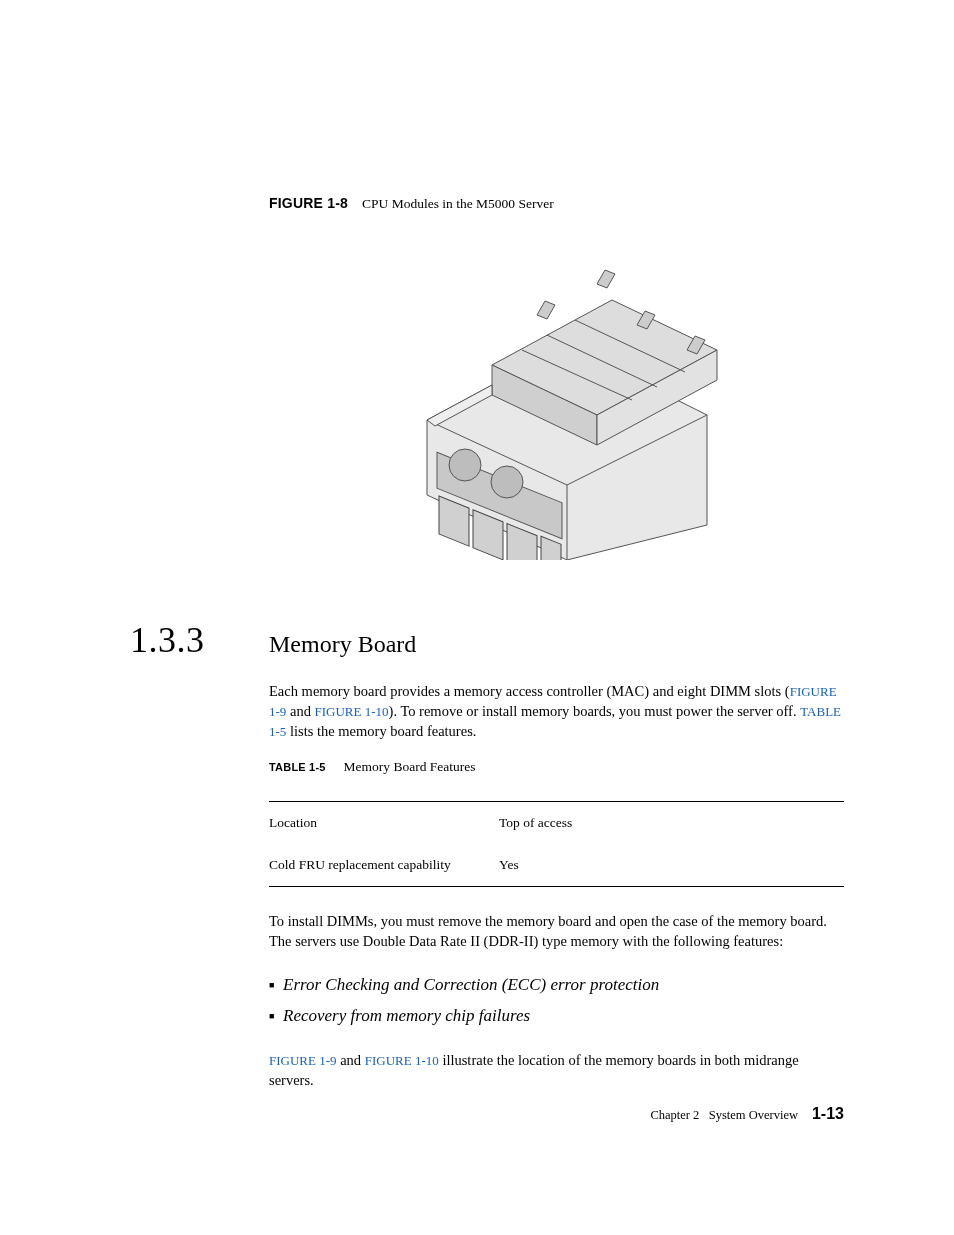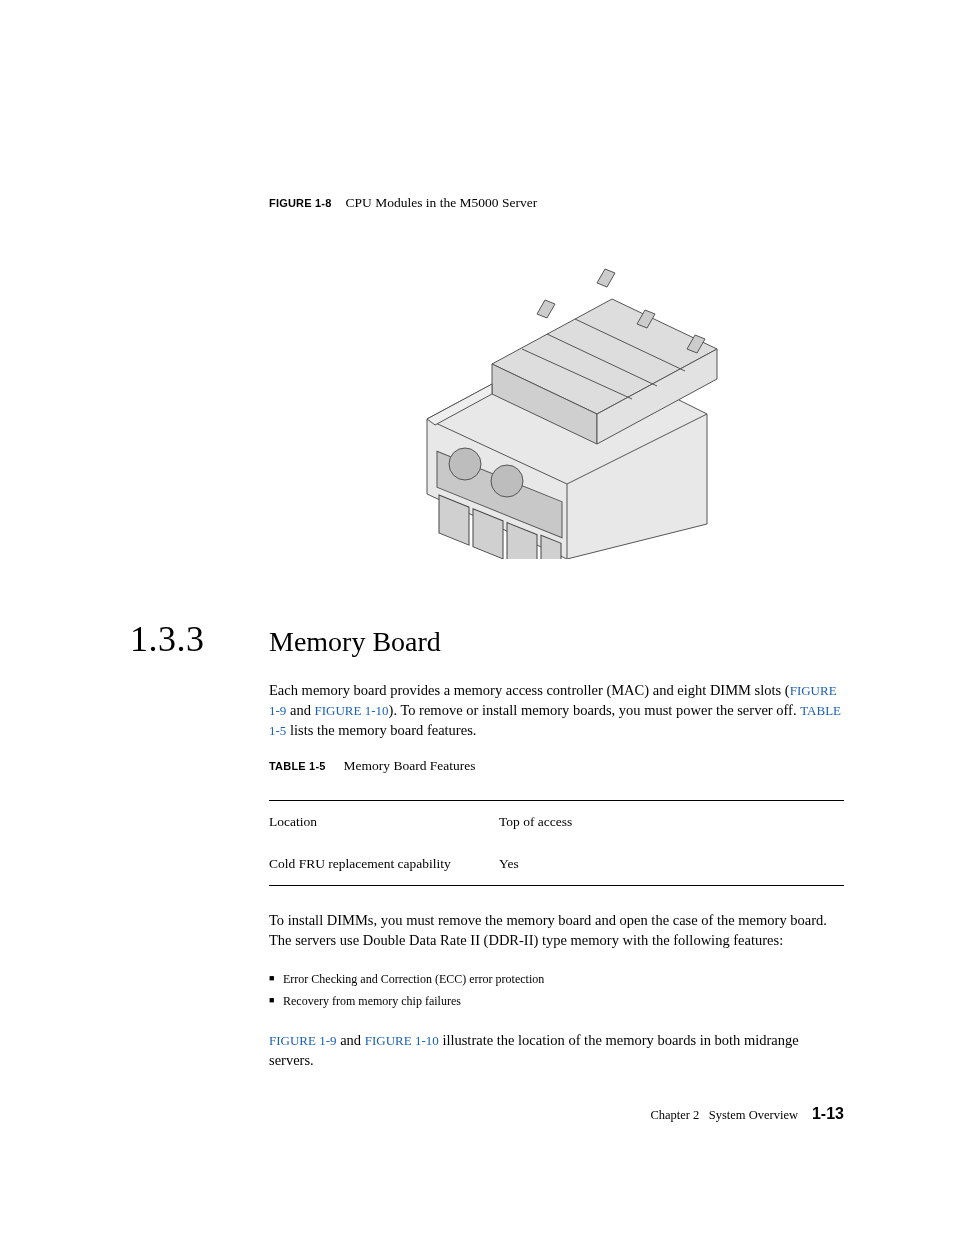--- a/index.html
+++ b/index.html
@@ -19,42 +19,42 @@
   .content {
     margin-left: 139px;
   }
   .fig-caption {
     font-size: 13.5px;
     margin-bottom: 18px;
   }
   .fig-label {
     font-family: "Helvetica Neue", Helvetica, Arial, sans-serif;
     font-weight: bold;
-    font-size: 11px;
+    font-size: 14px;
     margin-right: 14px;
     letter-spacing: 0.2px;
   }
   .figure-svg-holder {
     text-align: center;
     margin: 0 0 55px 0;
   }
   .section-row {
     display: flex;
     align-items: baseline;
     margin-bottom: 20px;
   }
   .section-number {
     font-size: 36px;
     font-weight: 400;
     width: 139px;
     flex: 0 0 139px;
     letter-spacing: 0.5px;
   }
   .section-title {
-    font-size: 28px;
+    font-size: 24px;
     font-weight: 400;
     text-align: right;
   }
   .para {
     font-size: 14.5px;
     line-height: 1.38;
     margin: 0 0 18px 0;
   }
   .link {
     color: #1a60b4;
@@ -82,22 +82,23 @@
   table.feature-table td {
     padding: 13px 0;
   }
   table.feature-table td:first-child {
     width: 230px;
   }
   ul.feature-list {
     margin: 0 0 18px 0;
     padding-left: 14px;
     list-style: none;
-    font-size: 12px;
+    font-size: 17px;
     line-height: 1.85;
+    font-style: italic;
   }
   ul.feature-list li::before {
     content: "■";
     font-size: 9px;
     display: inline-block;
     width: 14px;
     margin-left: -14px;
     vertical-align: 2px;
   }
   .footer {

